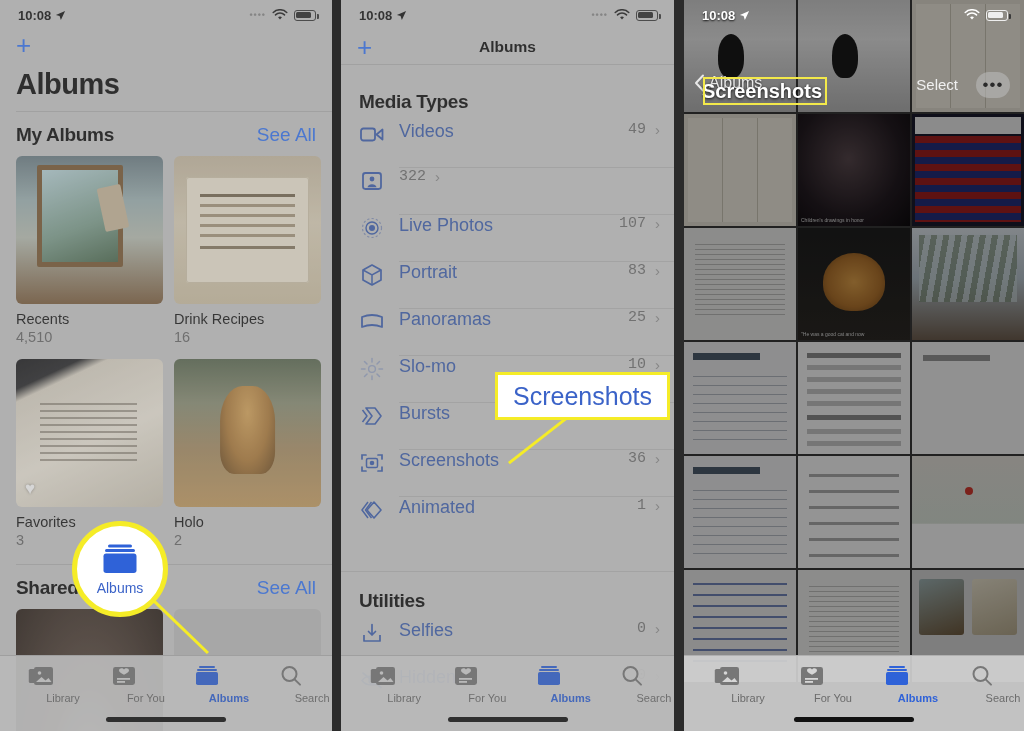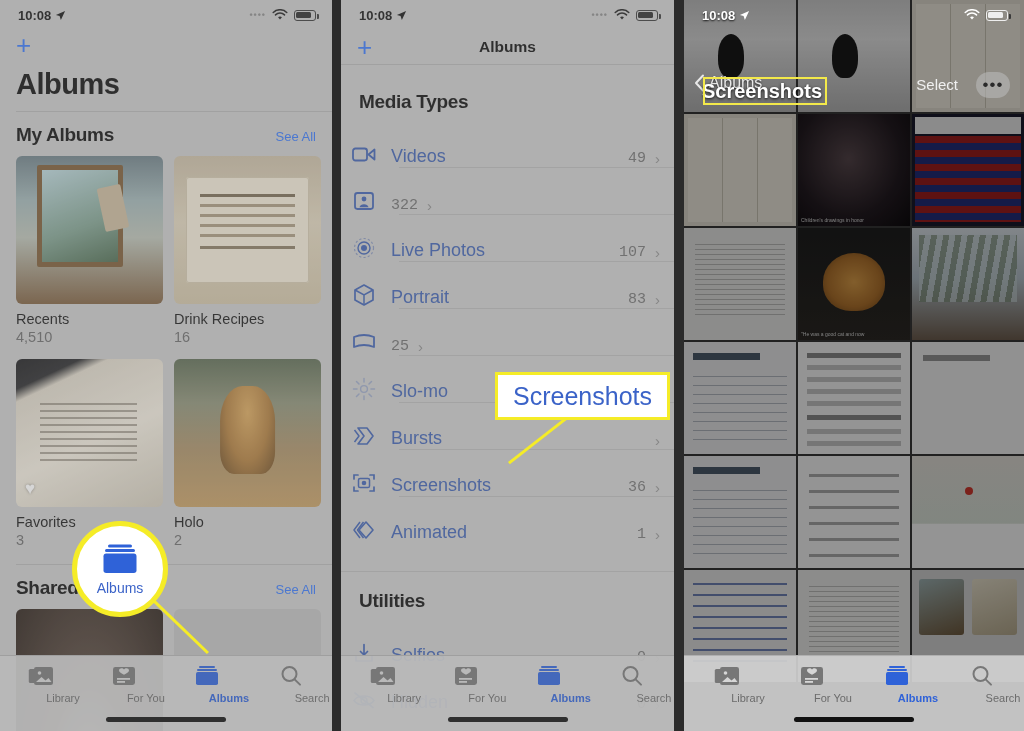--- a/index.html
+++ b/index.html
@@ -36,21 +36,21 @@
   .batt { width: 22px; height: 11px; border: 1.4px solid #3a3a3a; border-radius: 3px; position: relative; }
   .batt::after { content:""; position:absolute; right:-3.5px; top:3px; width:2px; height:5px; background:#3a3a3a; border-radius:0 1px 1px 0;}
   .batt i { position:absolute; left:1.2px; top:1.2px; bottom:1.2px; width:72%; background:#2b2b2b; border-radius:1.5px; display:block;}
 
   
   .p1 .navplus { font-size: 26px; color: #3878f6; font-weight: 300; padding: 2px 0 0 16px; line-height: 26px; height: 34px; }
   .p1 .bigtitle { font-size: 29px; font-weight: bold; color: #101010; padding: 4px 0 10px 16px; letter-spacing:-0.5px;}
   .hr { height: 1px; background: #b4b4b4; margin-left: 16px; }
   .sechead { display: flex; align-items: baseline; justify-content: space-between; padding: 12px 16px 10px 16px; }
   .sechead .h { font-size: 19px; font-weight: bold; color: #101010; letter-spacing:-0.3px;}
-  .sechead .see { font-size: 13px; color: #3878f6; }
+  .sechead .see { font-size: 19px; color: #3878f6; }
   .albumgrid { display: flex; gap: 11px; padding: 0 0 0 16px; }
   .acell { width: 147px; flex: 0 0 auto; }
   .athumb { width: 147px; height: 148px; border-radius: 6px; overflow: hidden; position: relative; background:#8a8a8a; }
   .aname { font-size: 14.5px; color: #1a1a1a; margin-top: 7px; }
   .acount { font-size: 14.5px; color: #6c6c6c; margin-top: 2px; }
   .heart { position: absolute; left: 9px; bottom: 8px; color: #fff; font-size: 17px; text-shadow:0 0 3px rgba(0,0,0,.4); }
 
   
   .img-recents { background:
       linear-gradient(180deg,#6d7f86 0%,#9fb3b4 30%,#b9bfb4 55%,#7d5f3f 100%);}
@@ -71,21 +71,21 @@
       background:radial-gradient(ellipse at 50% 30%,#d9a75c 0%,#b07d3c 55%,#6b4a22 100%);border-radius:40% 40% 25% 25%;}
   .img-pan { background: radial-gradient(ellipse at 50% 120%, #cfcfcf 0%, #5a4a40 40%, #2b2019 100%);}
   .img-grey { background:#bcbcbc; }
 
   
   .p2 .navbar { height: 34px; display: flex; align-items: center; position: relative; }
   .p2 .navbar .plus { font-size: 26px; color: #3878f6; font-weight: 300; padding-left: 16px; line-height: 26px; }
   .p2 .navbar .ttl { position: absolute; left: 0; right: 0; text-align: center; font-size: 15.5px; font-weight: bold; color: #101010; }
   .p2 .navline { height: 1px; background: #b3b3b3; }
   .grouphead { font-size: 19px; font-weight: bold; color: #101010; padding: 26px 0 8px 18px; letter-spacing:-0.3px;}
-  .row { display: flex; align-items: flex-end; height: 46px; padding-left: 10px; padding-right: 14px; position: relative; }
+  .row { display: flex; align-items: flex-start; height: 46px; padding-left: 18px; padding-right: 14px; position: relative; }
   .row .licon { width: 26px; height: 26px; flex: 0 0 26px; margin-right: 14px; display:flex;align-items:center;justify-content:center; }
   .row .lname { flex: 1; font-size: 18px; color: #3f61b0; }
   .row .lcount { font-size: 15px; color: #6f6f6f; margin-right: 9px; font-family: Liberation Mono, monospace; }
   .row .chev { color: #8d8d8d; font-size: 15px; }
   .rowline { height: 1px; background: #b6b6b6; margin-left: 58px; }
   .sep { height: 28px; }
   .seplineFull { height:1px; background:#b6b6b6; }
 
   
   .p3 .dark { position: absolute; inset: 0; background: rgba(0,0,0,0.42); z-index: 5; pointer-events:none;}
@@ -372,20 +372,21 @@
         <span class="chev">›</span>
       </div>
       <div class="rowline"></div>
 
       <div class="row">
         <span class="licon">
           <svg width="24" height="16" viewBox="0 0 24 16">
               <path d="M2 3 C8 0.6 16 0.6 22 3 L22 13 C16 10.6 8 10.6 2 13 Z" stroke="#3f61b0" stroke-width="1.8" fill="none" stroke-linejoin="round"></path>
             </svg>
         </span>
+        <span class="lname">Panoramas</span>
         <span class="lcount">25</span>
         <span class="chev">›</span>
       </div>
       <div class="rowline"></div>
 
       <div class="row">
         <span class="licon">
           <svg width="24" height="24" viewBox="0 0 24 24">
               <circle cx="12" cy="12" r="3.4" stroke="#9aa6c4" stroke-width="1.4" fill="none"></circle>
           <g stroke="#9aa6c4" stroke-width="1.5" stroke-linecap="round">

